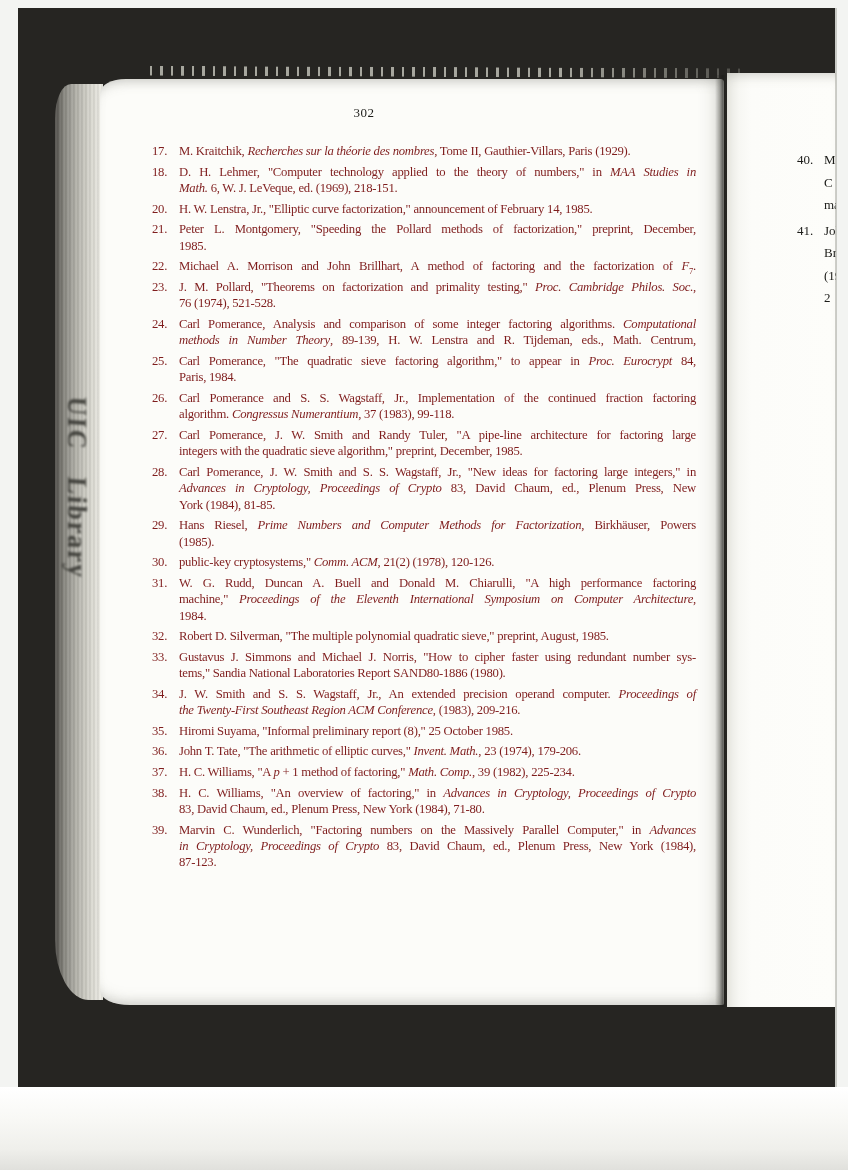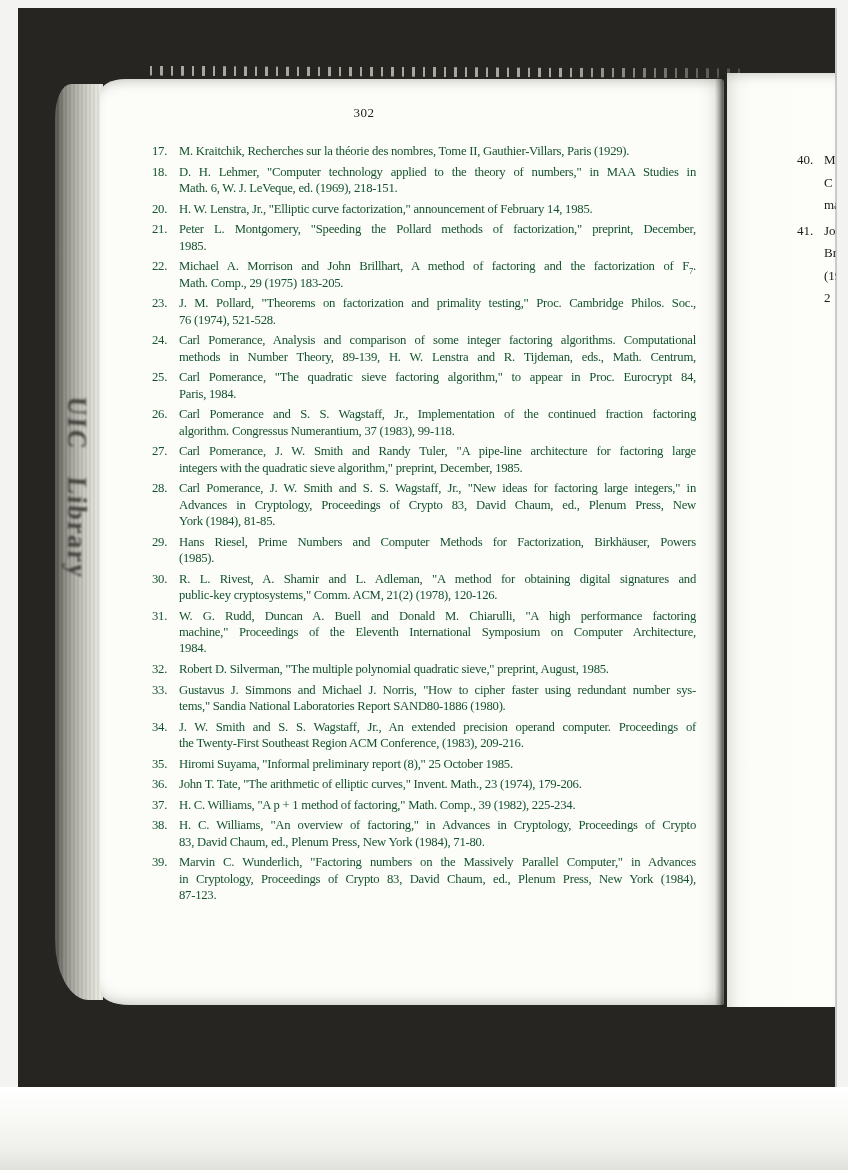--- a/index.html
+++ b/index.html
@@ -70,27 +70,27 @@
     position:absolute;left:0;top:1087px;width:848px;height:83px;
     background:linear-gradient(180deg,#ffffff 0%,#f8f8f5 40%,#efefeb 75%,#e0e0dc 100%);
   }
   .folio{
     position:absolute;left:232px;top:26px;width:64px;text-align:center;
     font-size:13px;letter-spacing:.5px;color:#1b1b18;
   }
   .refs{
     position:absolute;left:52px;top:64px;width:544px;
     font-size:12.7px;line-height:16.4px;letter-spacing:-0.25px;
-    color:#14532d;
+    color:#7f1d1d;
   }
   .ref{display:flex;margin-bottom:4.2px;}
   .ref-num{flex:0 0 27px;}
   .ref-body{flex:1;min-width:0;}
   .ref-line.just{text-align:justify;text-align-last:justify;}
-  .it{}
+  .it{font-style:italic;}
   .sub{vertical-align:sub;font-size:68%;line-height:0;}
   .refs-right{
     position:absolute;left:34px;top:76px;width:96px;
     font-size:13px;line-height:22.5px;letter-spacing:0;
     color:#1b1b18;
   }
   .refs-right .ref{margin-bottom:3px;}
   .refs-right .ref-num{flex:0 0 27px;margin-left:36px;}
 </style>
 </head>
@@ -128,21 +128,20 @@
           <span class="ref-num">21.</span>
           <span class="ref-body">
             <div class="ref-line just"><span>Peter L. Montgomery, "Speeding the Pollard methods of factorization," preprint, December,</span></div>
             <div class="ref-line"><span>1985.</span></div>
           </span>
         </div>
         <div class="ref">
           <span class="ref-num">22.</span>
           <span class="ref-body">
             <div class="ref-line just"><span>Michael A. Morrison and John Brillhart, A method of factoring and the factorization of </span><span class="it">F</span><span class="sub">7</span><span>.</span></div>
-            <div class="ref-line"><span class="it">Math. Comp.</span><span>, 29 (1975) 183-205.</span></div>
           </span>
         </div>
         <div class="ref">
           <span class="ref-num">23.</span>
           <span class="ref-body">
             <div class="ref-line just"><span>J. M. Pollard, "Theorems on factorization and primality testing," </span><span class="it">Proc. Cambridge Philos. Soc.</span><span>,</span></div>
             <div class="ref-line"><span>76 (1974), 521-528.</span></div>
           </span>
         </div>
         <div class="ref">
@@ -184,21 +183,20 @@
         <div class="ref">
           <span class="ref-num">29.</span>
           <span class="ref-body">
             <div class="ref-line just"><span>Hans Riesel, </span><span class="it">Prime Numbers and Computer Methods for Factorization</span><span>, Birkhäuser, Powers</span></div>
             <div class="ref-line"><span>(1985).</span></div>
           </span>
         </div>
         <div class="ref">
           <span class="ref-num">30.</span>
           <span class="ref-body">
-            <div class="ref-line just"><span>R. L. Rivest, A. Shamir and L. Adleman, "A method for obtaining digital signatures and</span></div>
             <div class="ref-line"><span>public-key cryptosystems," </span><span class="it">Comm. ACM</span><span>, 21(2) (1978), 120-126.</span></div>
           </span>
         </div>
         <div class="ref">
           <span class="ref-num">31.</span>
           <span class="ref-body">
             <div class="ref-line just"><span>W. G. Rudd, Duncan A. Buell and Donald M. Chiarulli, "A high performance factoring</span></div>
             <div class="ref-line just"><span>machine," </span><span class="it">Proceedings of the Eleventh International Symposium on Computer Architecture</span><span>,</span></div>
             <div class="ref-line"><span>1984.</span></div>
           </span>

